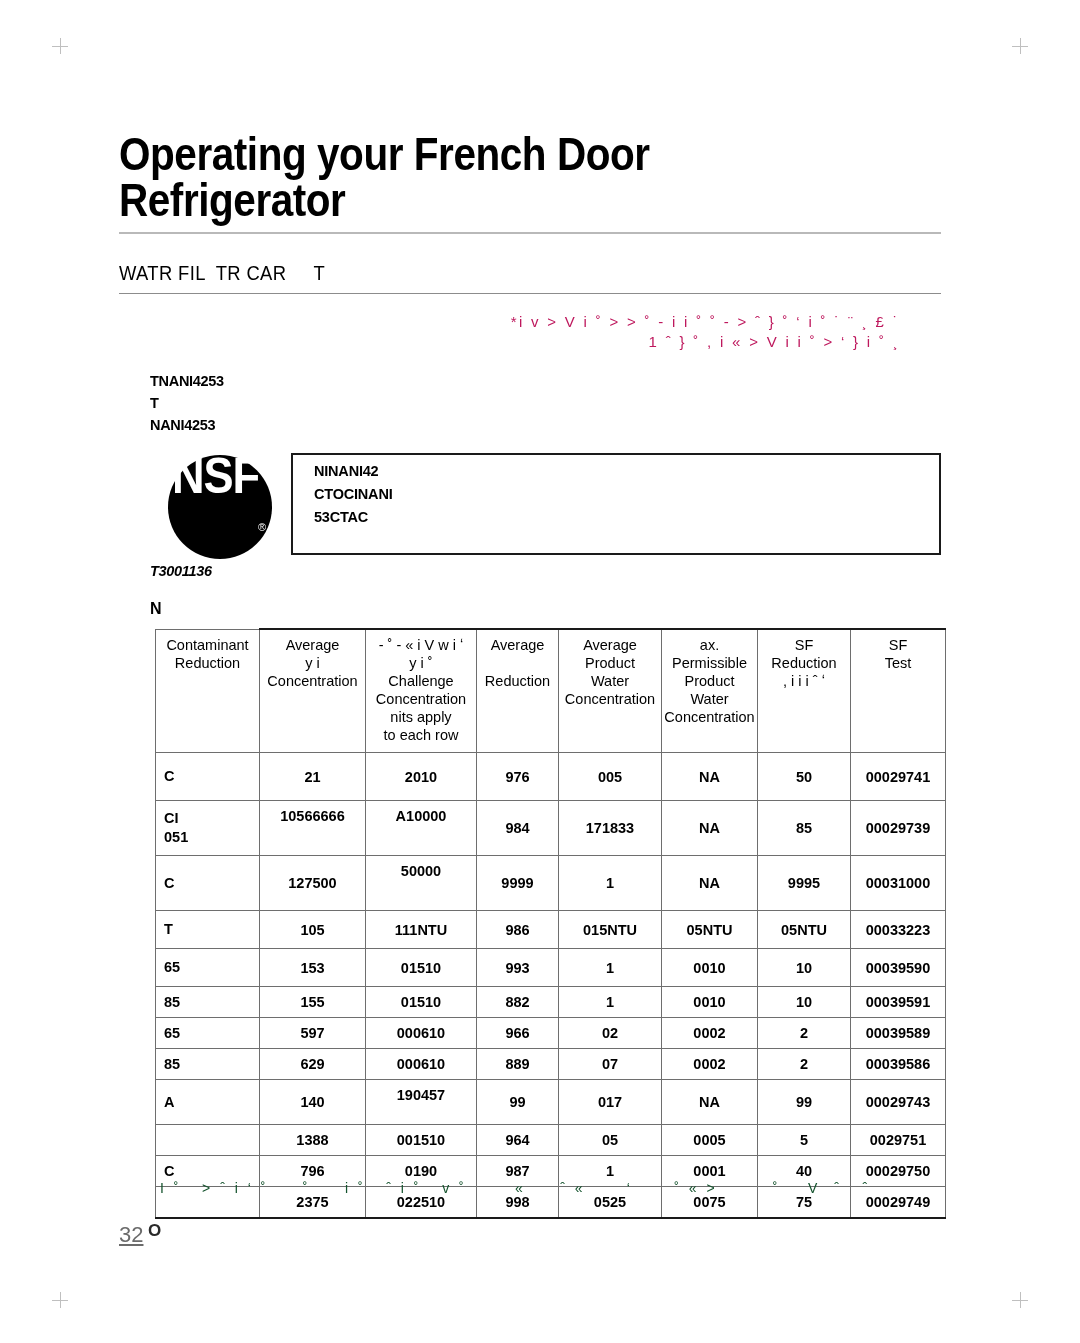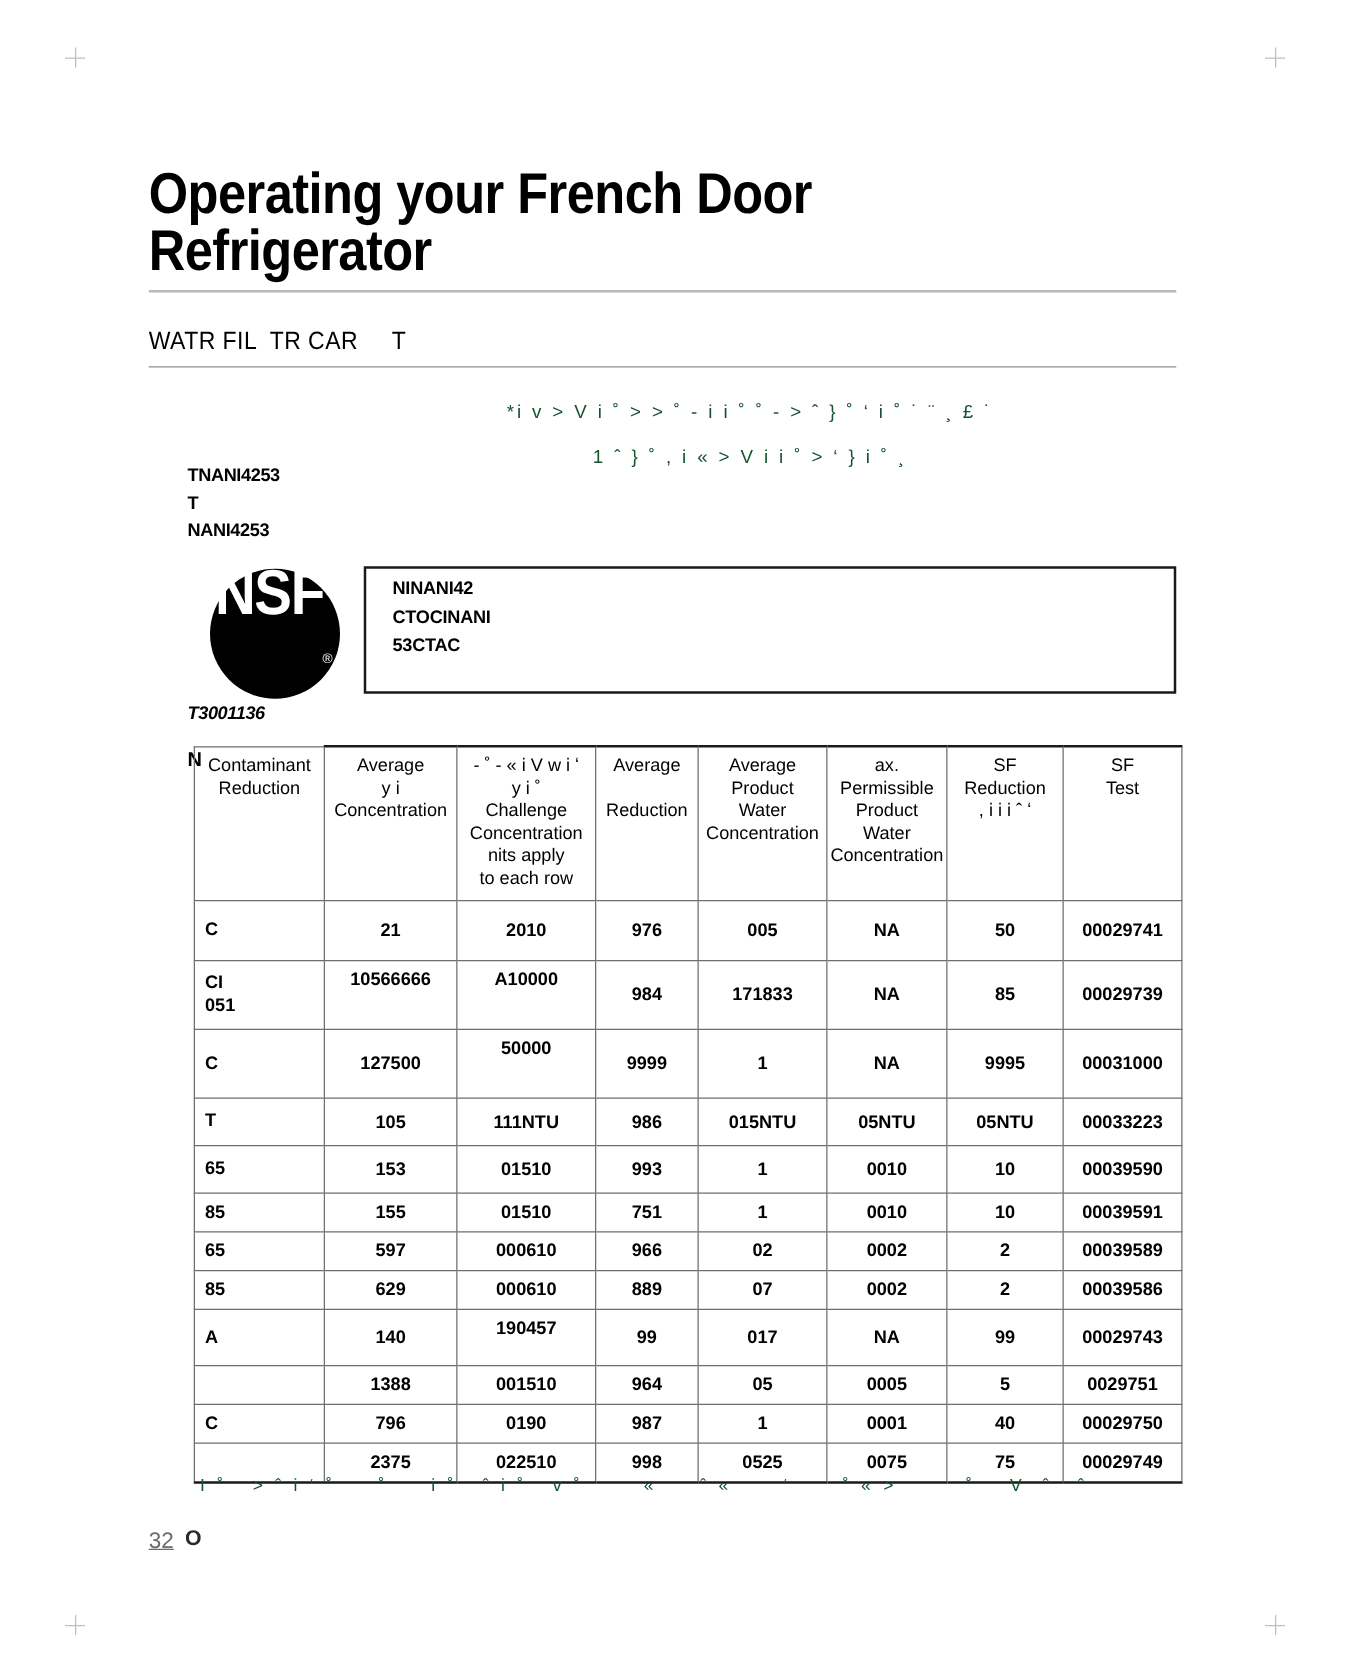--- a/index.html
+++ b/index.html
@@ -77,24 +77,24 @@
   }
 
   
   .intro {
     position: absolute;
     left: 300px;
     top: 312px;
     width: 600px;
     font-size: 15px;
     letter-spacing: 2.3px;
-    line-height: 36px;
-    color: #14532d;
-    white-space: pre-line;
-    text-align: center;
+    line-height: 20px;
+    color: #be185d;
+    white-space: pre-line;
+    text-align: right;
   }
 
   
   .model-codes {
     position: absolute;
     left: 150px;
     top: 370px;
     font-size: 14.5px;
     font-weight: bold;
     line-height: 22px;
@@ -169,21 +169,21 @@
     left: 150px;
     top: 600px;
     font-size: 16px;
     font-weight: bold;
   }
 
   
   .perf-table-wrap {
     position: absolute;
     left: 155px;
-    top: 596px;
+    top: 628px;
     width: 790px;
   }
   table.perf {
     border-collapse: collapse;
     width: 790px;
     table-layout: fixed;
     font-size: 14px;
   }
   table.perf th,
   table.perf td {
@@ -240,21 +240,21 @@
     width: 560px;
     font-size: 14px;
     letter-spacing: 3px;
     color: #14532d;
     white-space: pre;
   }
   .page-num {
     position: absolute;
     left: 119px;
     top: 1222px;
-    font-size: 18px;
+    font-size: 22px;
     color: #6b6b6b;
     text-decoration: underline;
   }
   .page-mark {
     position: absolute;
     left: 148px;
     top: 1221px;
     font-size: 17px;
     font-weight: bold;
     color: #2a2a2a;
@@ -397,21 +397,21 @@
             <td>993</td>
             <td>1</td>
             <td>0010</td>
             <td>10</td>
             <td>00039590</td>
           </tr>
           <tr class="short">
             <td class="lbl">85</td>
             <td>155</td>
             <td>01510</td>
-            <td>751</td>
+            <td>882</td>
             <td>1</td>
             <td>0010</td>
             <td>10</td>
             <td>00039591</td>
           </tr>
           <tr class="short">
             <td class="lbl">65</td>
             <td>597</td>
             <td>000610</td>
             <td>966</td>

